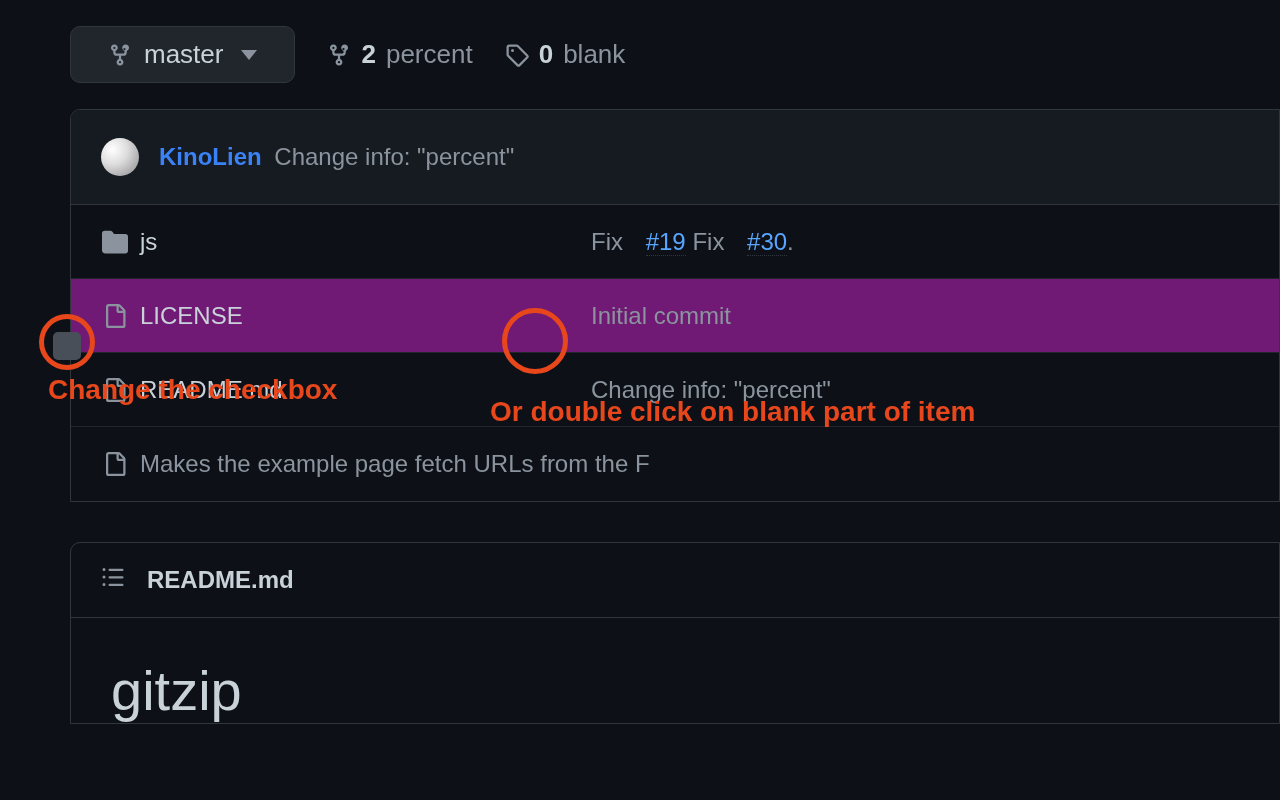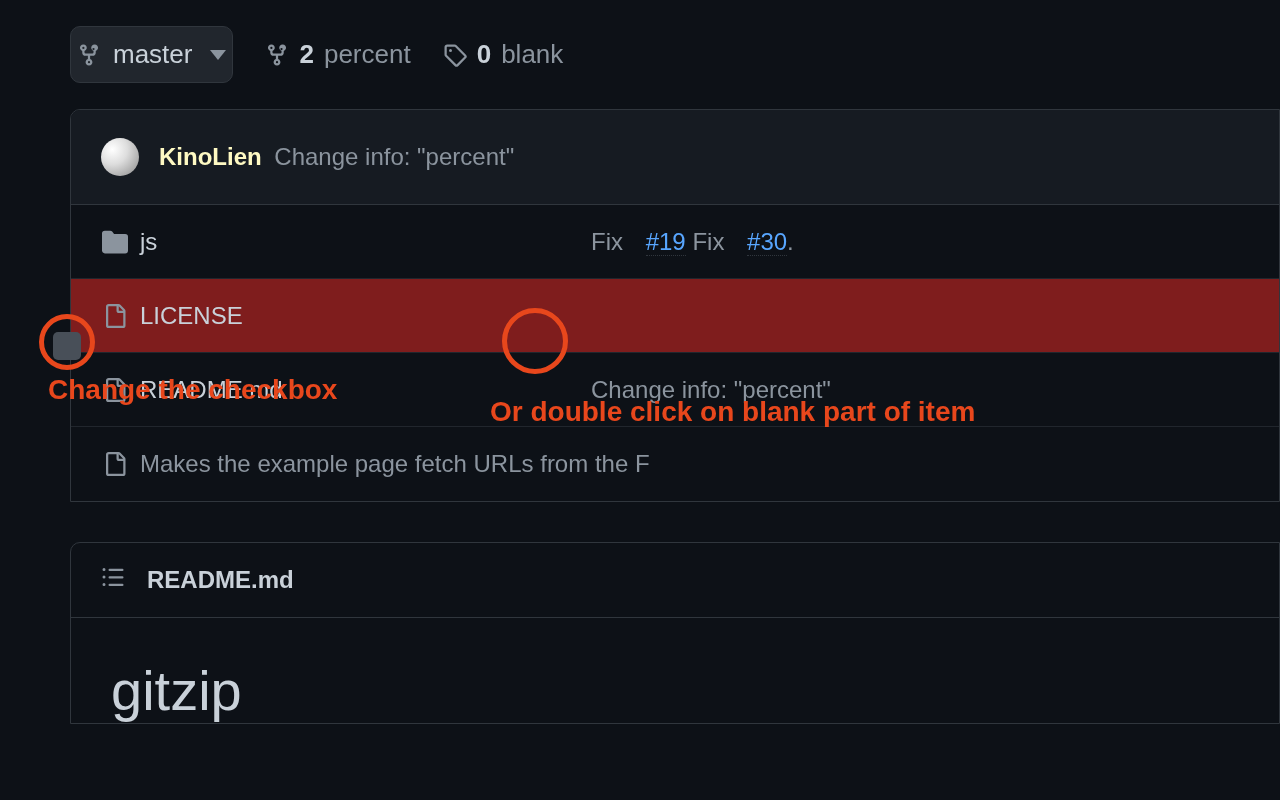--- a/index.html
+++ b/index.html
@@ -19,21 +19,21 @@
     gap: 32px;
     padding: 26px 0 26px 70px;
   }
   .branch-btn {
     display: inline-flex;
     align-items: center;
     gap: 12px;
     background: #21262d;
     border: 1px solid #30363d;
     border-radius: 10px;
-    padding: 12px 6px;
+    padding: 12px 37px;
     color: #c9d1d9;
     font-size: 26px;
   }
   .branch-icon, .tag-icon { display:inline-flex; }
   .branch-icon svg, .tag-icon svg { fill:#8b949e; }
   .triangle-down {
     width:0; height:0;
     border-left:8px solid transparent;
     border-right:8px solid transparent;
     border-top:10px solid #8b949e;
@@ -59,33 +59,33 @@
     display:flex;
     align-items:center;
     gap:20px;
     border-bottom:1px solid #30363d;
   }
   .avatar {
     width:38px; height:38px; border-radius:50%;
     background: radial-gradient(circle at 30% 30%, #fff 0%, #ddd 40%, #888 100%);
     flex-shrink:0;
   }
-  .author { font-weight:600; color:#fef9c3; }
+  .author { font-weight:600; color:#3b82f6; }
   .commit-msg { color:#8b949e; margin-left:6px; }
   .file-row {
     display:flex;
     align-items:center;
     padding:20px 30px;
     border-bottom:1px solid #21262d;
     gap:11px;
     font-size:24px;
     min-height:74px;
     position:relative;
   }
-  .file-row.hover { background:#7f1d1d; }
+  .file-row.hover { background:#701a75; }
   .file-row:last-child { border-bottom:none; }
   .file-icon { width:28px; display:flex; justify-content:center; flex-shrink:0; }
   .file-icon svg { fill:#8b949e; }
   .folder-icon svg { fill:#8b949e; }
   .file-name { color:#c9d1d9; width:440px; flex-shrink:0; }
   .file-commit { color:#8b949e; flex:1; white-space:nowrap; overflow:hidden; }
   .issue-link { color:#58a6ff; border-bottom:1px dotted #30363d;margin-left:16px; }
   .readme-panel {
     margin-top:40px;
     margin-left:70px;
@@ -189,20 +189,21 @@
     </span>
   </div>
 
   <div class="file-row hover">
     <span class="file-icon">
       <svg width="24" height="24" viewBox="0 0 16 16">
           <path d="M2 1.75C2 .784 2.784 0 3.75 0h6.586c.464 0 .909.184 1.237.513l2.914 2.914c.329.328.513.773.513 1.237v9.586A1.75 1.75 0 0 1 13.25 16h-9.5A1.75 1.75 0 0 1 2 14.25V1.75zm1.75-.25a.25.25 0 0 0-.25.25v12.5c0 .138.112.25.25.25h9.5a.25.25 0 0 0 .25-.25V6h-2.75A1.75 1.75 0 0 1 9 4.25V1.5H3.75zm6.75.062V4.25c0 .138.112.25.25.25h2.688a.252.252 0 0 0-.011-.013l-2.914-2.914a.272.272 0 0 0-.013-.011z"></path>
         </svg>
     </span>
     <span class="file-name">LICENSE</span>
+    <span class="file-commit">Initial commit</span>
   </div>
 
   <div class="file-row">
     <span class="file-icon">
       <svg width="24" height="24" viewBox="0 0 16 16">
           <path d="M2 1.75C2 .784 2.784 0 3.75 0h6.586c.464 0 .909.184 1.237.513l2.914 2.914c.329.328.513.773.513 1.237v9.586A1.75 1.75 0 0 1 13.25 16h-9.5A1.75 1.75 0 0 1 2 14.25V1.75zm1.75-.25a.25.25 0 0 0-.25.25v12.5c0 .138.112.25.25.25h9.5a.25.25 0 0 0 .25-.25V6h-2.75A1.75 1.75 0 0 1 9 4.25V1.5H3.75zm6.75.062V4.25c0 .138.112.25.25.25h2.688a.252.252 0 0 0-.011-.013l-2.914-2.914a.272.272 0 0 0-.013-.011z"></path>
         </svg>
     </span>
     <span class="file-name">README.md</span>
     <span class="file-commit">Change info: "percent"</span>

